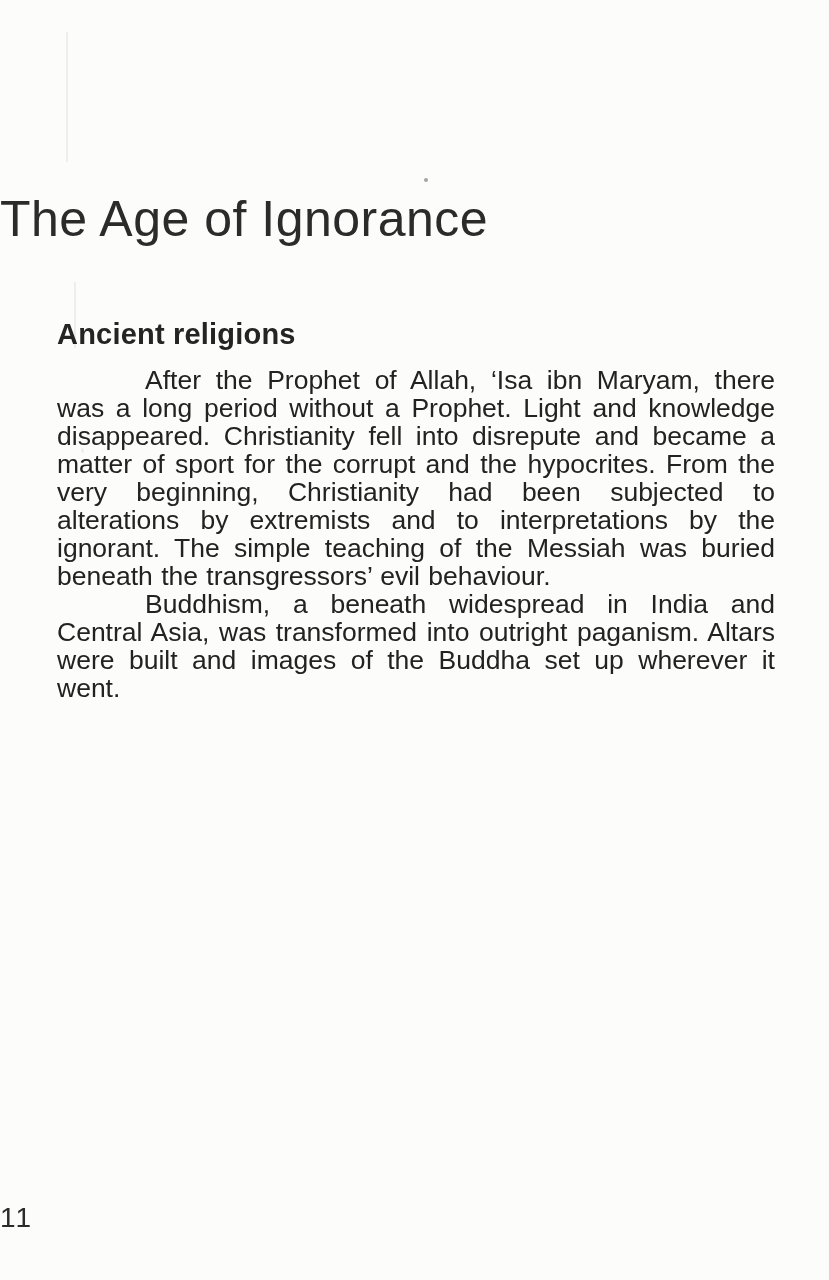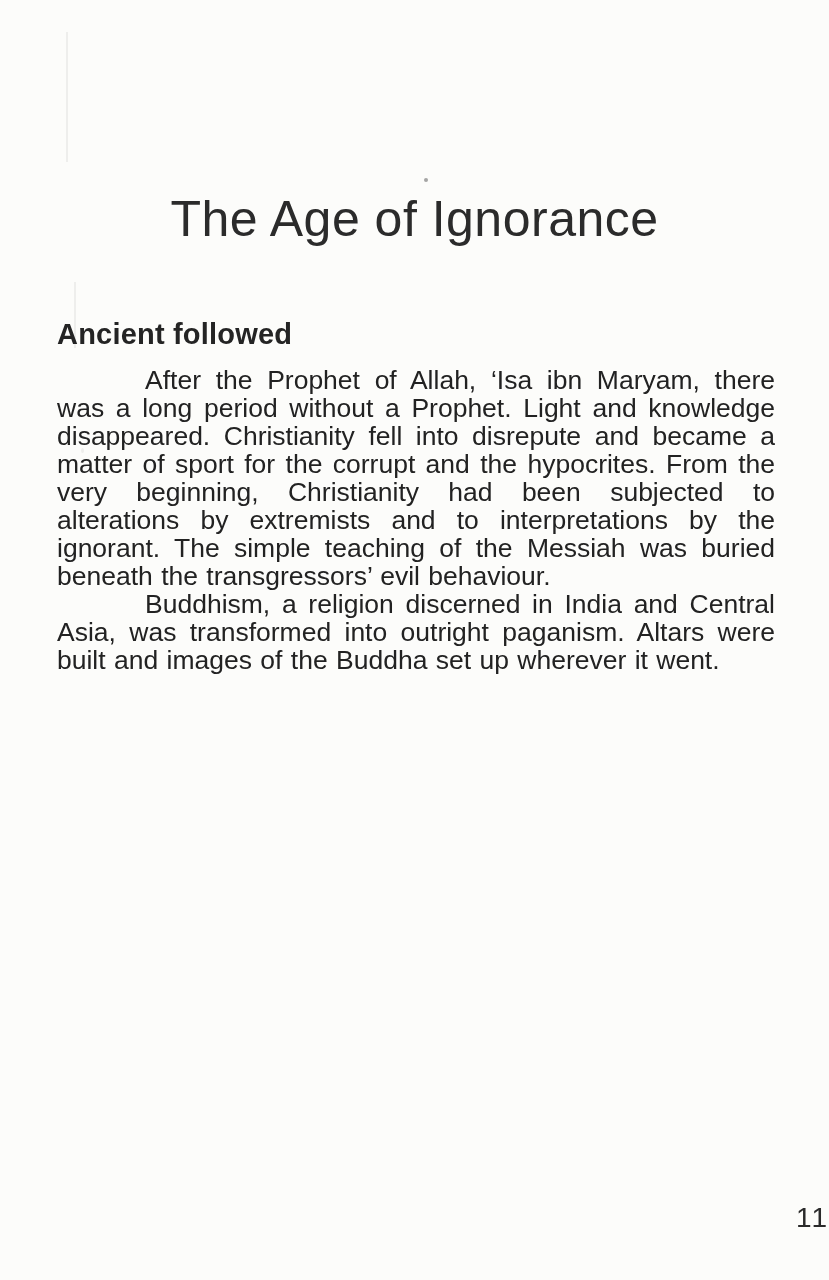--- a/index.html
+++ b/index.html
@@ -15,21 +15,21 @@
     background: #fcfcfa;
     color: #1f1f1f;
     font-family: "Liberation Sans", sans-serif;
     overflow: hidden;
   }
   .chapter-title {
     position: absolute;
     top: 190px;
     left: 0;
     width: 100%;
-    text-align: center;
+    text-align: left;
     font-size: 50px;
     font-weight: 400;
     letter-spacing: 0.5px;
     color: #2b2b2b;
     margin: 0;
   }
   .section-heading {
     position: absolute;
     top: 318px;
     left: 57px;
@@ -52,21 +52,21 @@
     text-align: justify;
     text-indent: 88px;
     color: #222222;
     word-spacing: 1px;
   }
   .page-number {
     position: absolute;
     top: 1202px;
     left: 0;
     width: 100%;
-    text-align: right;
+    text-align: left;
     font-size: 28px;
     color: #2a2a2a;
     letter-spacing: 2px;
   }
   
   .artifact {
     position: absolute;
     background: rgba(60, 60, 60, 0.07);
     pointer-events: none;
   }
@@ -81,22 +81,22 @@
 
 <div class="page">
 
   <span class="artifact artifact-v1"></span>
   <span class="artifact artifact-v2"></span>
   <span class="artifact artifact-dot1"></span>
   <span class="artifact artifact-dot2"></span>
 
   <h1 class="chapter-title">The Age of Ignorance</h1>
 
-  <h2 class="section-heading">Ancient followed</h2>
+  <h2 class="section-heading">Ancient religions</h2>
 
   <div class="body-text">
     <p>After the Prophet of Allah, ‘Isa ibn Maryam, there was a long period without a Prophet. Light and knowledge disappeared. Christianity fell into disrepute and became a matter of sport for the corrupt and the hypocrites. From the very beginning, Christianity had been subjected to alterations by extremists and to interpretations by the ignorant. The simple teaching of the Messiah was buried beneath the transgressors’ evil behaviour.</p>
-    <p>Buddhism, a religion discerned in India and Central Asia, was transformed into outright paganism. Altars were built and images of the Buddha set up wherever it went.</p>
+    <p>Buddhism, a beneath widespread in India and Central Asia, was transformed into outright paganism. Altars were built and images of the Buddha set up wherever it went.</p>
   </div>
 
   <div class="page-number">11</div>
 
 </div>
 
 </body></html>

